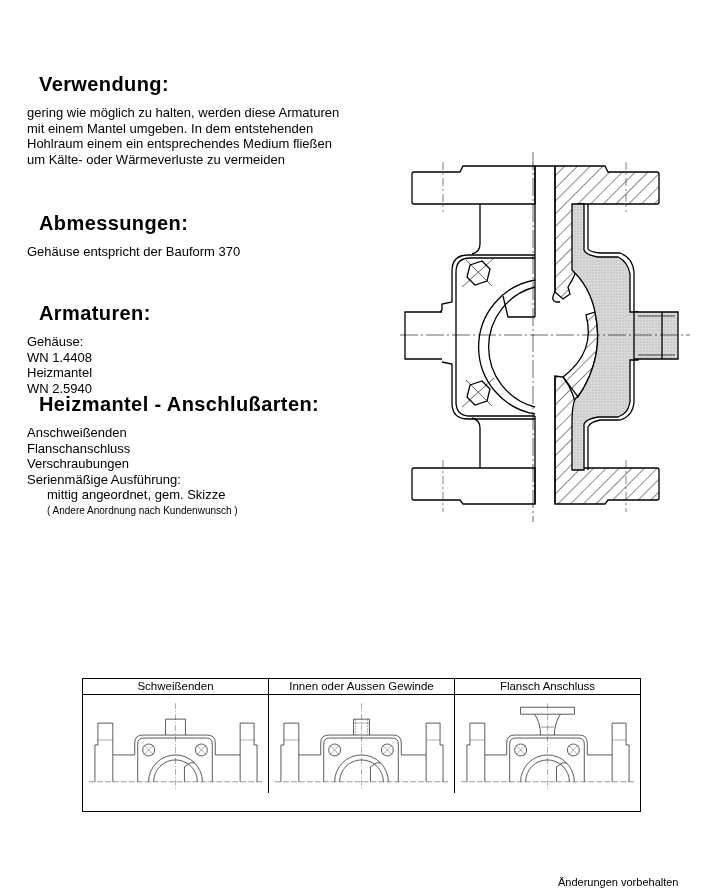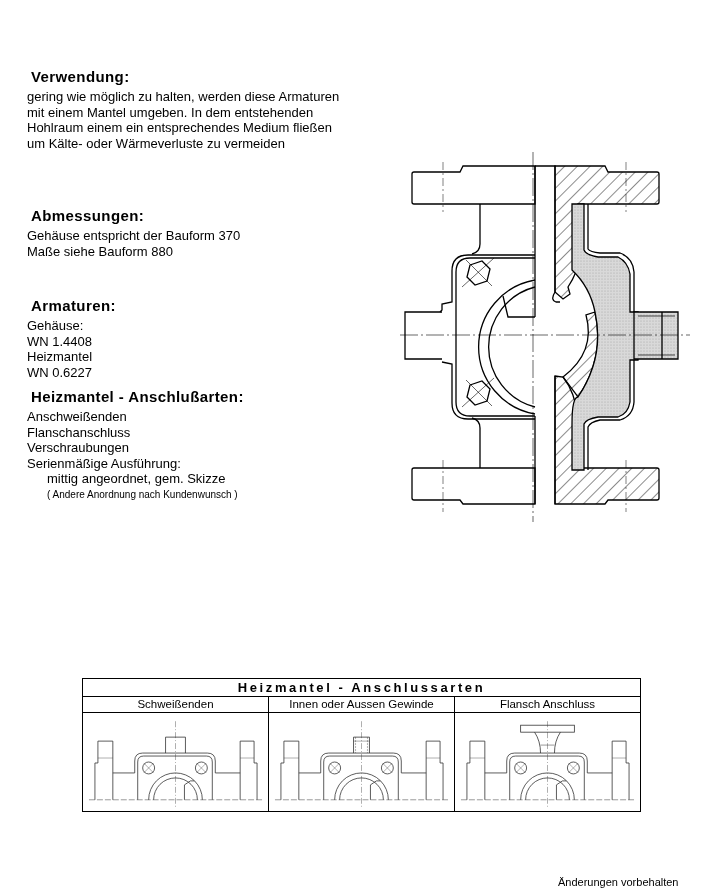--- a/index.html
+++ b/index.html
@@ -1,19 +1,19 @@
 <!DOCTYPE html>
 <html><head>
 <meta charset="utf-8">
 <style>
   html, body { margin: 0; padding: 0; background: #ffffff; }
   body { width: 708px; height: 894px; position: relative; overflow: hidden;
          font-family: "Liberation Sans", sans-serif; color: #000; }
   .sec { position: absolute; left: 27px; }
-  .h { font-weight: bold; font-size: 15px; letter-spacing: 0.4px; line-height: 17px; margin: 4px; }
+  .h { font-weight: bold; font-size: 20px; letter-spacing: 0.4px; line-height: 17px; margin: 12px; }
   .t { font-size: 13px; line-height: 15.5px; margin: 0; white-space: nowrap; }
   .row { display: flex; font-size: 13px; line-height: 15.5px; flex-direction: column; }
   .row .k { width: 97px; }
   .indent { padding-left: 20px; }
   .small { font-size: 10px; line-height: 13px; padding-left: 20px; margin-top: 1px; }
 
   #drawing { position: absolute; left: 400px; top: 152px; width: 290px; height: 370px; }
 
   #tbl { position: absolute; left: 82px; top: 678px; width: 559px; height: 134px;
          border: 1.5px solid #000; box-sizing: border-box; }
@@ -36,32 +36,31 @@
   <p class="h">Verwendung:</p>
   <p class="t">gering wie möglich zu halten, werden diese Armaturen</p>
   <p class="t">mit einem Mantel umgeben. In dem entstehenden</p>
   <p class="t">Hohlraum einem ein entsprechendes Medium fließen</p>
   <p class="t">um Kälte- oder Wärmeverluste zu vermeiden</p>
 </div>
 
 <div class="sec" style="top:203px;">
   <p class="h">Abmessungen:</p>
   <p class="t">Gehäuse entspricht der Bauform 370</p>
-  <p class="t">Maße siehe Bauform 880</p>
 </div>
 
 <div class="sec" style="top:293px;">
   <p class="h">Armaturen:</p>
   <div class="row">
     <span class="k">Gehäuse:</span>
     <span>WN 1.4408</span>
   </div>
   <div class="row">
     <span class="k">Heizmantel</span>
-    <span>WN 0.6227</span>
+    <span>WN 2.5940</span>
   </div>
 </div>
 
 <div class="sec" style="top:384px;">
   <p class="h">Heizmantel - Anschlußarten:</p>
   <p class="t">Anschweißenden</p>
   <p class="t">Flanschanschluss</p>
   <p class="t">Verschraubungen</p>
   <p class="t">Serienmäßige Ausführung:</p>
   <p class="t indent">mittig angeordnet, gem. Skizze</p>
@@ -129,21 +128,20 @@
       <line x1="0" y1="183" x2="290" y2="183" stroke-width="0.6" stroke-dasharray="18,3,2,3"></line>
       <line x1="43" y1="10" x2="43" y2="60" stroke-width="0.5" stroke-dasharray="8,3,2,3"></line>
       <line x1="43" y1="308" x2="43" y2="360" stroke-width="0.5" stroke-dasharray="8,3,2,3"></line>
       <line x1="226" y1="10" x2="226" y2="60" stroke-width="0.5" stroke-dasharray="8,3,2,3"></line>
       <line x1="226" y1="308" x2="226" y2="360" stroke-width="0.5" stroke-dasharray="8,3,2,3"></line>
     </g>
   </svg>
 </div>
 
 <div id="tbl">
-  <div class="title">Heizmantel - Anschlussarten</div>
   <div class="heads">
     <div>Schweißenden</div>
     <div>Innen oder Aussen Gewinde</div>
     <div>Flansch Anschluss</div>
   </div>
   <div class="cells">
     <div class="cell">
       <svg viewBox="0 0 186 98">
   <g fill="none" stroke="#333" stroke-width="0.8">
     <path d="M12,87 L12,50 L15,50 L15,28 L30,28 L30,87"></path>

